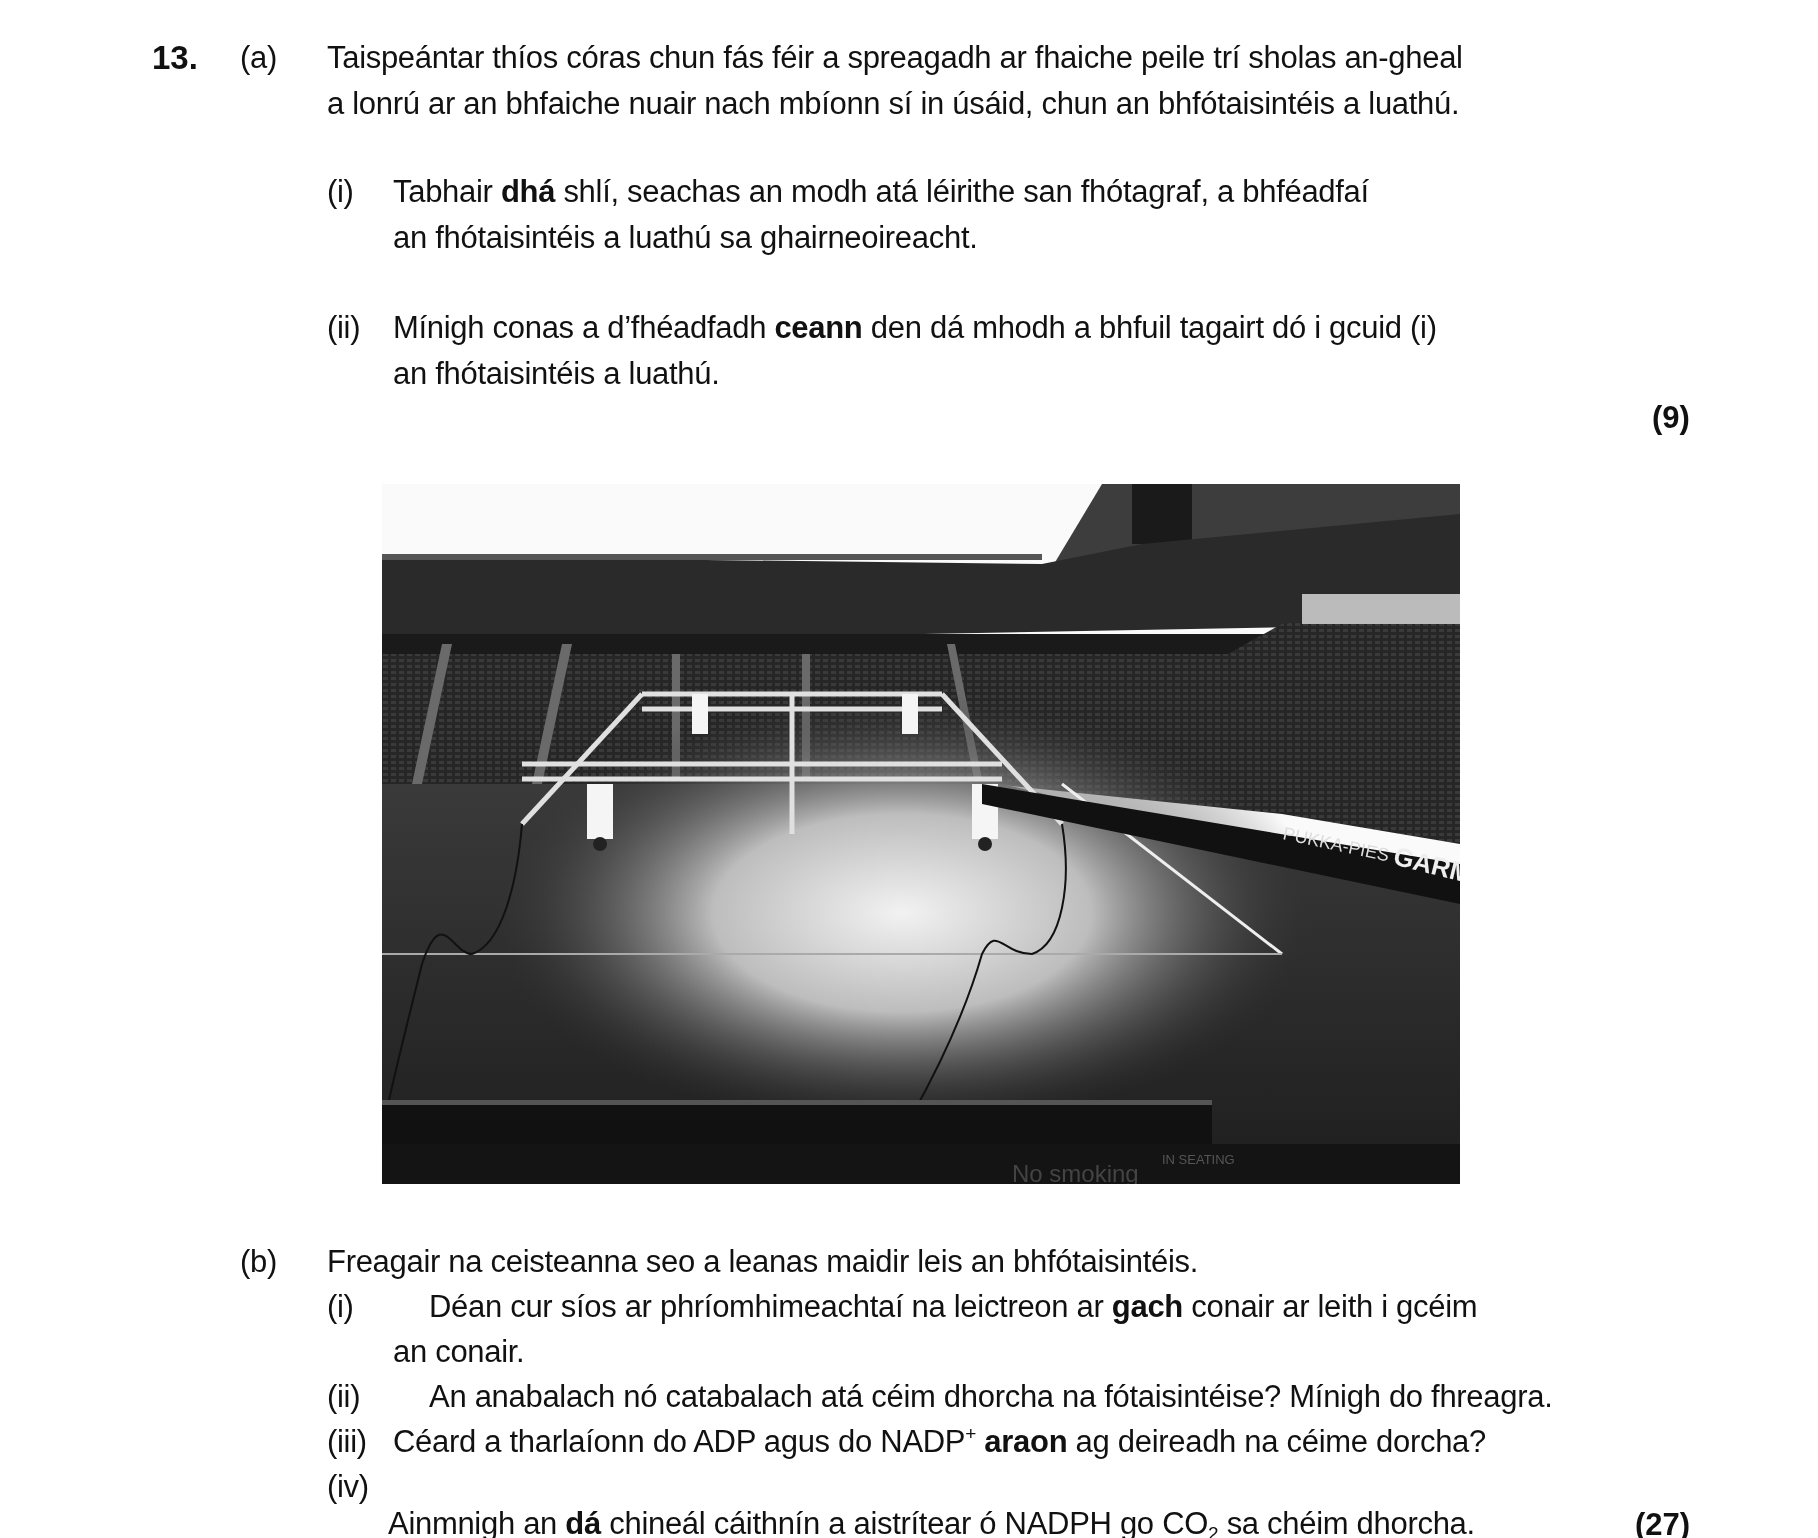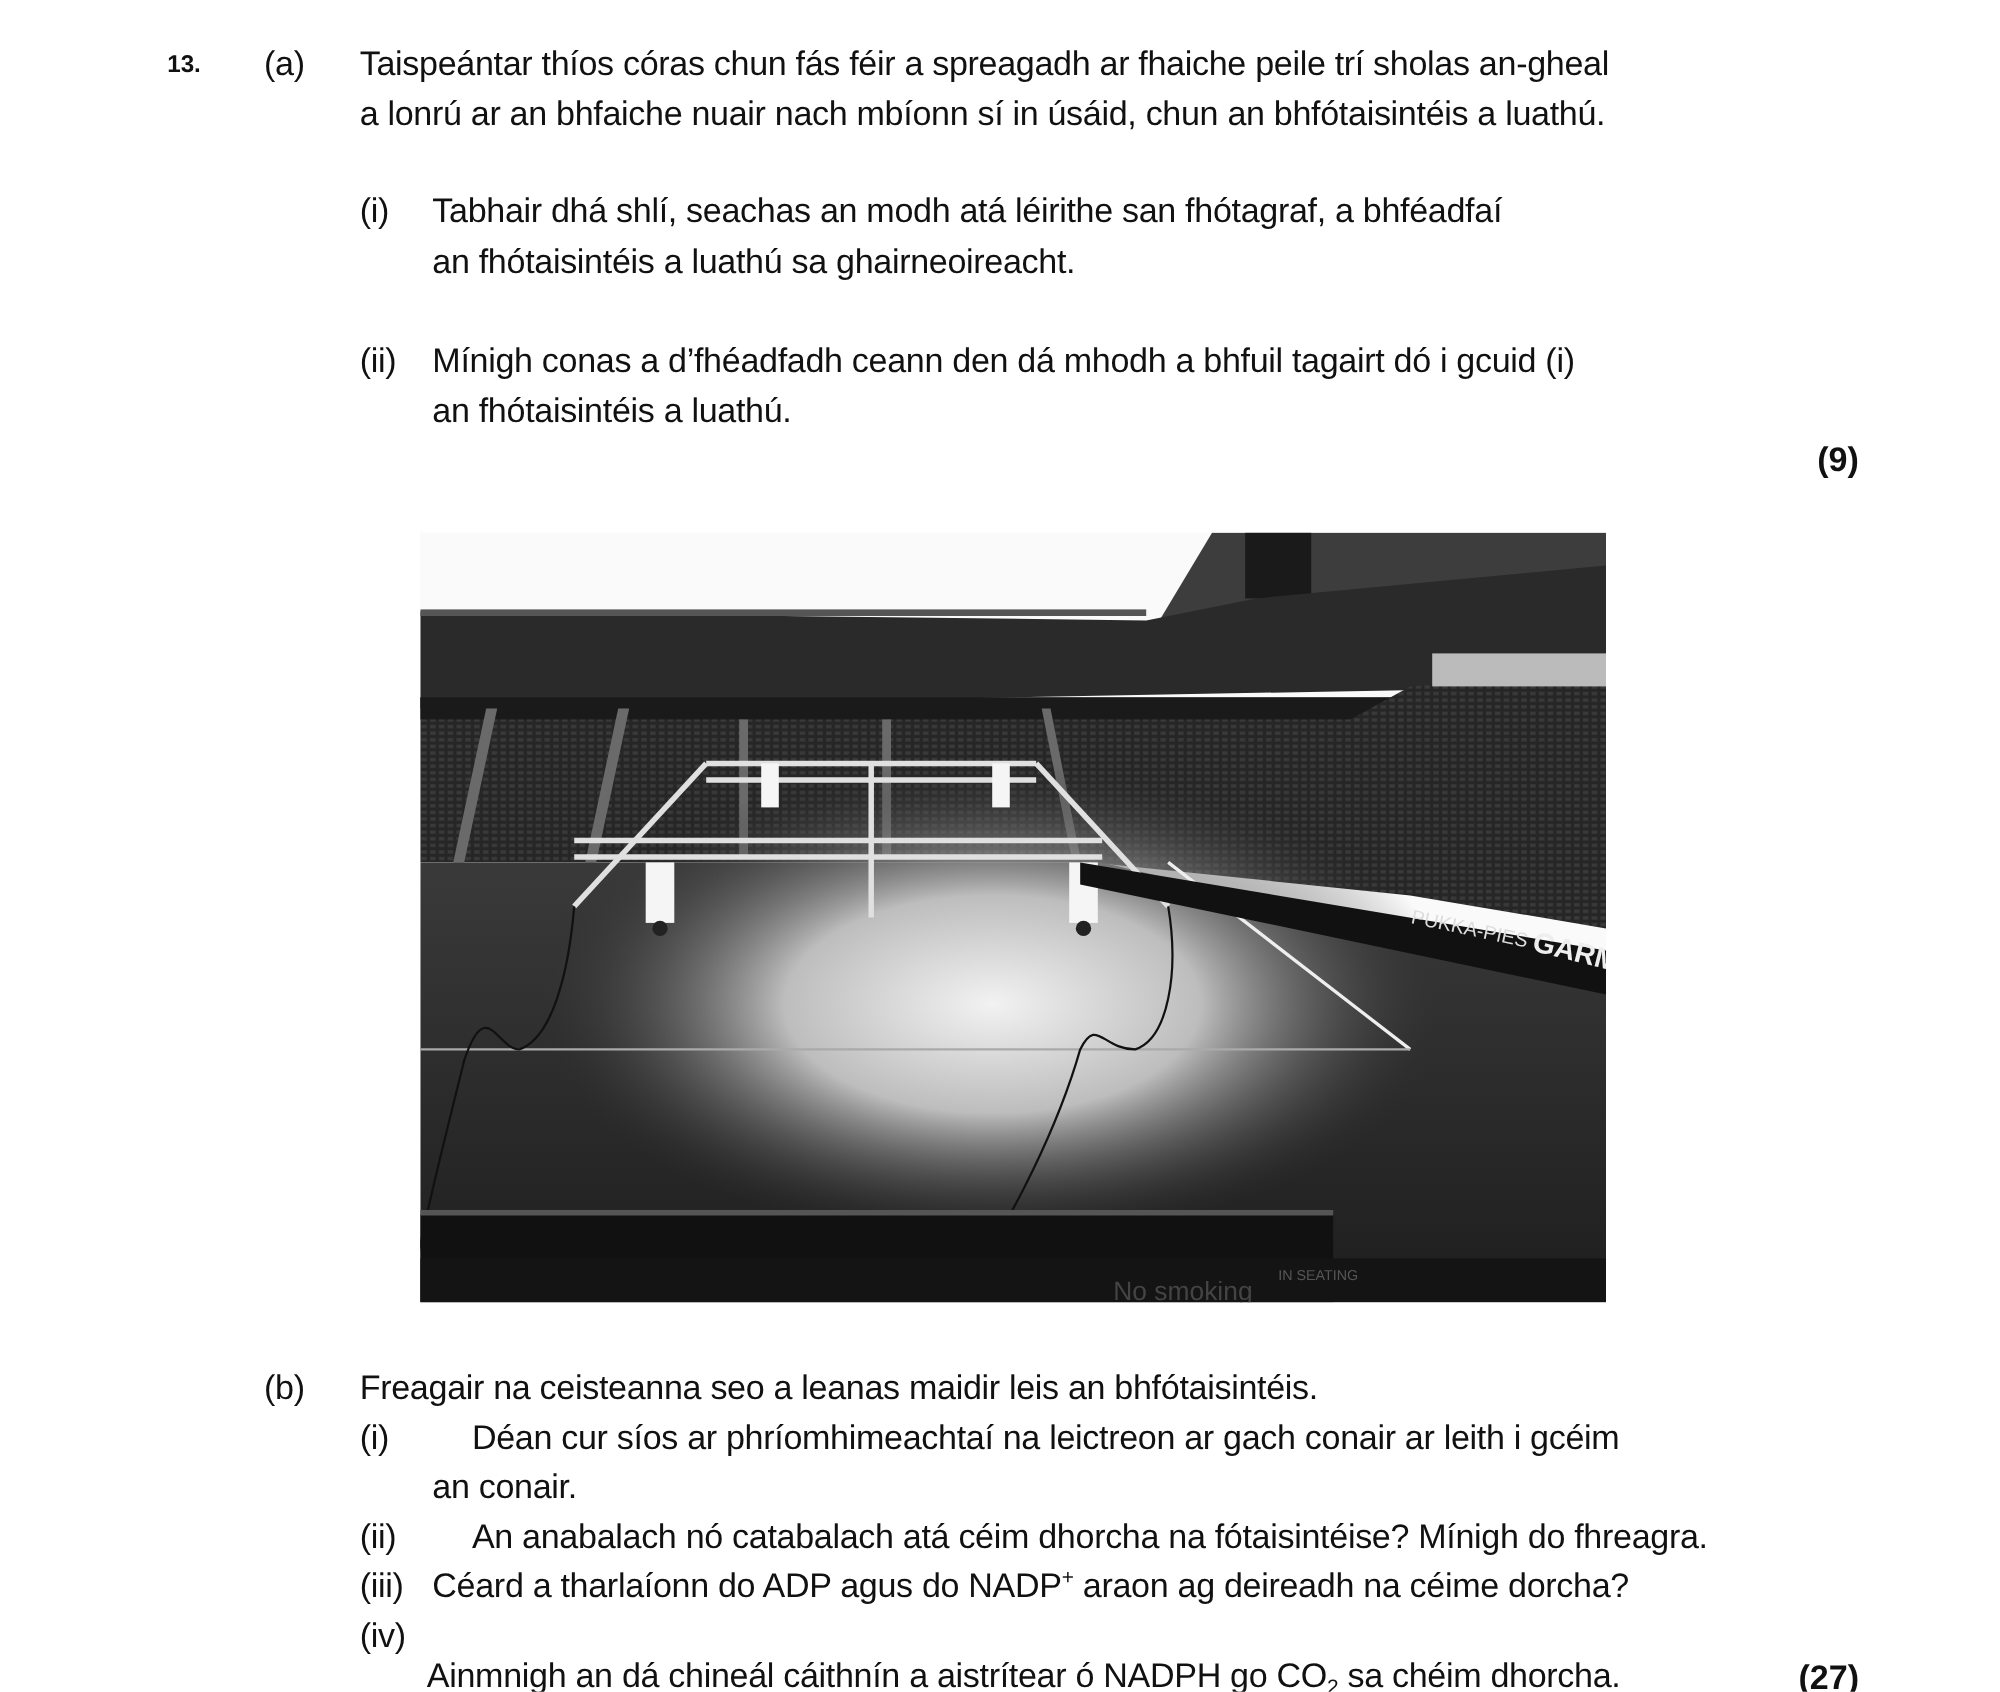--- a/index.html
+++ b/index.html
@@ -2,22 +2,22 @@
 <html><head>
 <meta charset="utf-8">
 <style>
   html, body { margin: 0; padding: 0; background: #ffffff; }
   body {
     width: 1818px; height: 1538px; position: relative; overflow: hidden;
     font-family: "Liberation Sans", "DejaVu Sans", sans-serif;
     color: #111111;
   }
   .txt { position: absolute; font-size: 31px; line-height: 40px; white-space: nowrap; letter-spacing: -0.3px; }
-  b { font-weight: normal; }
-  .qnum { position: absolute; left: 152px; top: 38px; font-size: 22px; font-weight: bold; line-height: 40px; }
+  b { font-weight: bold; }
+  .qnum { position: absolute; left: 152px; top: 38px; font-size: 33px; font-weight: bold; line-height: 40px; }
   .marks { position: absolute; font-size: 31px; font-weight: bold; line-height: 40px; }
   sup { font-size: 19px; vertical-align: 12px; line-height: 0; }
   sub { font-size: 19px; vertical-align: -6px; line-height: 0; }
 
   .photo {
     position: absolute; left: 382px; top: 484px; width: 1078px; height: 700px;
     overflow: hidden; background: #fafafa;
   }
   .photo svg { display: block; }
 </style>

